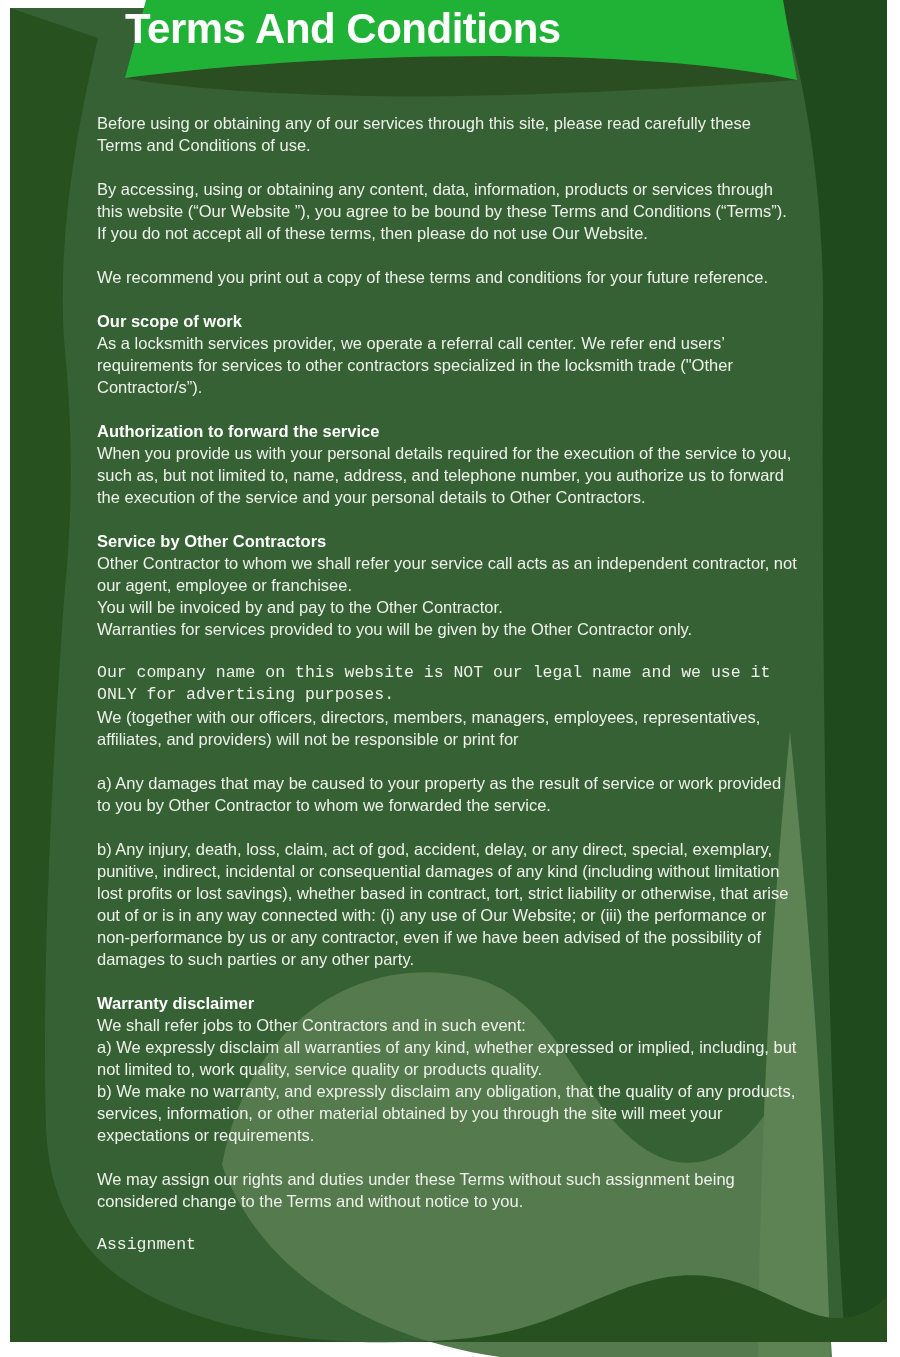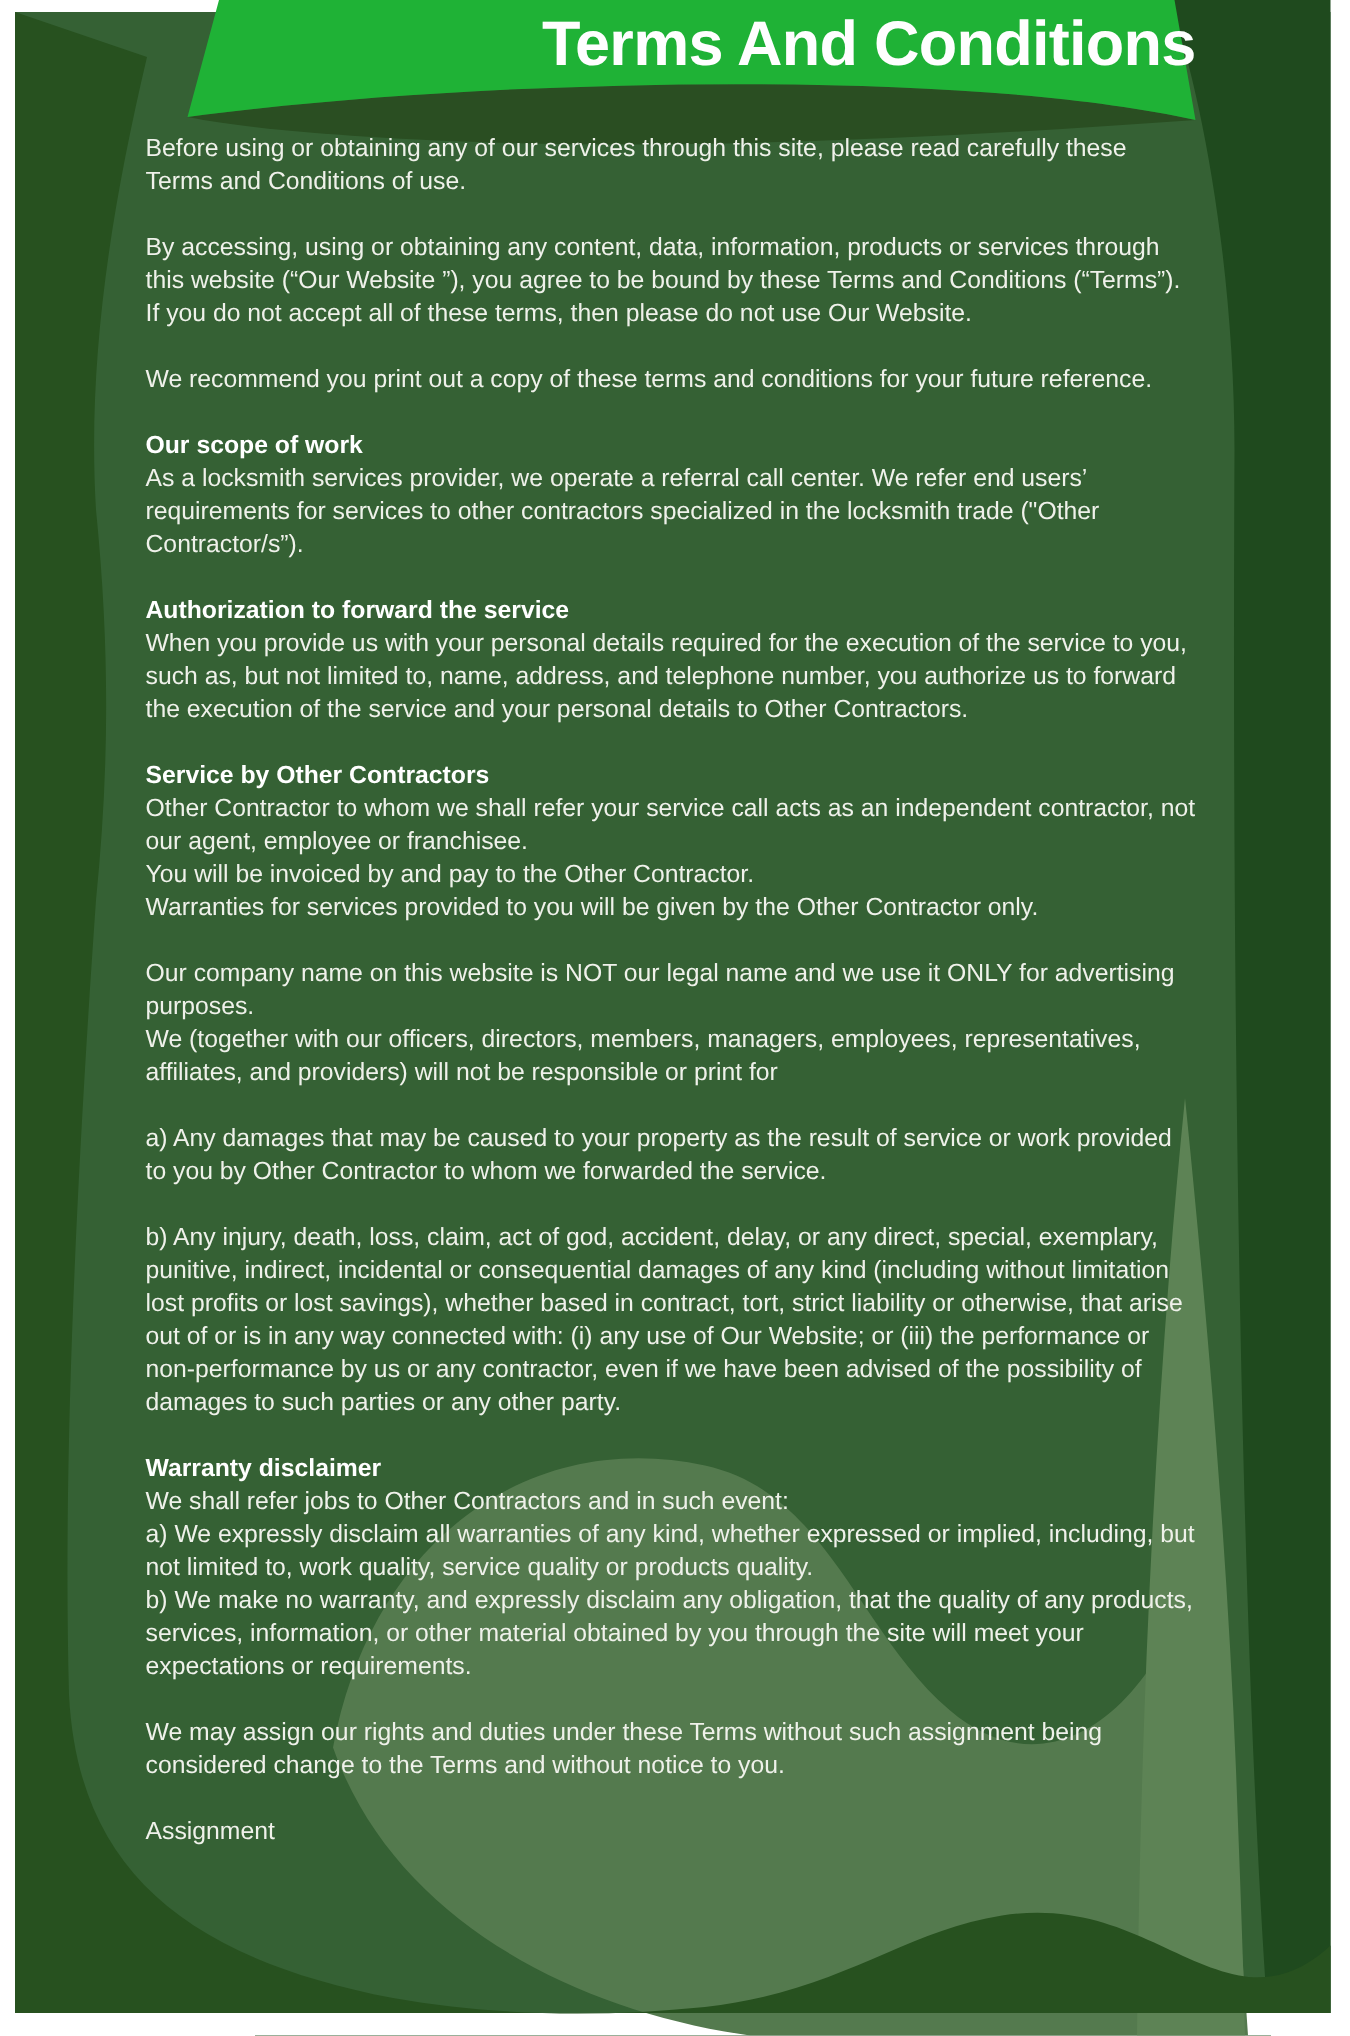--- a/index.html
+++ b/index.html
@@ -8,39 +8,39 @@
     background:#ffffff;
     position:relative;
     overflow:hidden;
     font-family:"Liberation Sans", sans-serif;
   }
   .bg-svg{position:absolute;left:0;top:0;z-index:0;}
   .banner-title{
     position:absolute;
     left:125px;top:0;width:672px;height:58px;
     line-height:58px;
-    text-align:right;
+    text-align:left;
     font-size:42px;
     font-weight:700;
     letter-spacing:-0.5px;
     color:#fefefe;
     z-index:3;
   }
   .content{
     position:absolute;
     left:97px;top:0;width:702px;
-    padding-top:88px;
+    padding-top:112px;
     z-index:2;
     color:#eff1ea;
     font-size:16.5px;
     line-height:22px;
   }
   .content .p{margin:0 0 22px 0;}
   .content .h{font-weight:bold;margin:0;color:#ffffff;}
-  .content .tight{margin-bottom:0;}
+  .content .tight{margin-bottom:0;font-family:Liberation Mono, monospace;}
   .content .multiline{white-space:pre-line;}
   .content .gap-top{margin-top:2px;}
 </style>
 </head>
 <body>
 
 <svg class="bg-svg" width="900" height="1357" viewBox="0 0 900 1357">
 
   <rect x="10" y="8" width="877" height="1334" fill="#356134"></rect>
 

